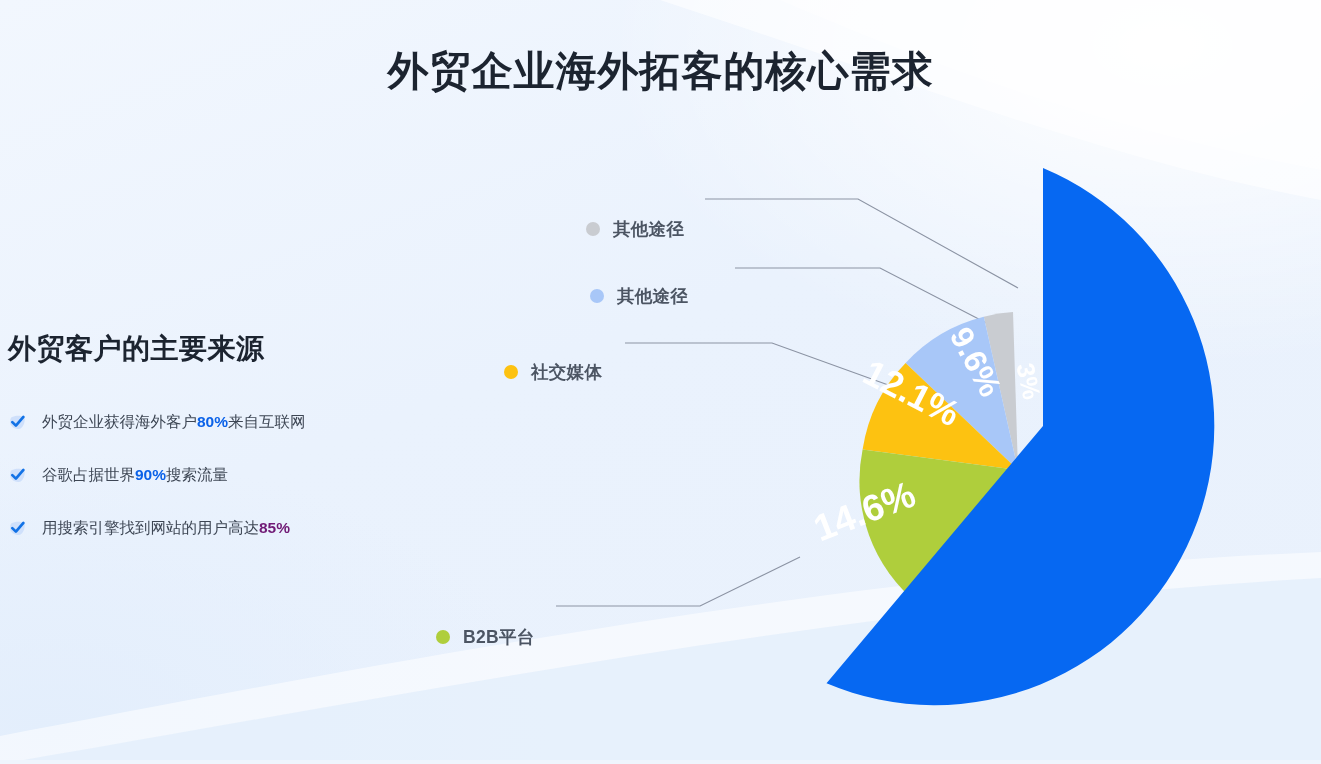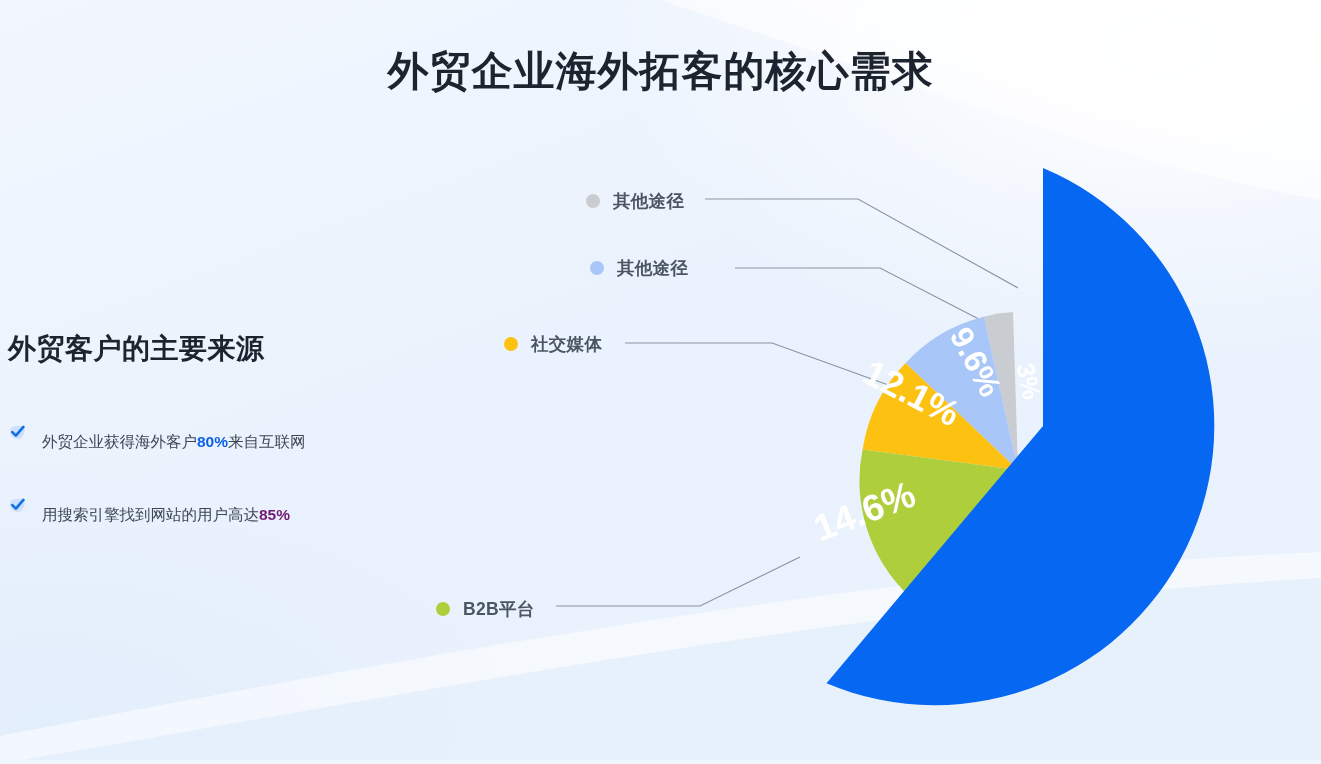--- a/index.html
+++ b/index.html
@@ -43,26 +43,25 @@
     margin-bottom:33px;
   }
   .check-icon{
     width:19px;height:19px;flex:0 0 19px;margin-right:15px;
     position:relative;
   }
   .check-icon svg{display:block;}
   .bullet-text{
     font-size:15.5px;color:#3d4654;line-height:1.3;
     white-space:nowrap;
-    margin-top:20px;
   }
   .bullet-text b{color:#0b62e8;font-weight:bold;}
 
   
-  .legend-item{position:absolute;display:flex;align-items:center;white-space:nowrap;}
+  .legend-item{position:absolute;display:flex;align-items:center;white-space:nowrap;margin-top:28px;}
   .legend-dot{width:14px;height:14px;border-radius:50%;flex:0 0 14px;margin-right:13px;}
   .legend-label{font-size:17.5px;font-weight:bold;color:#4c5563;letter-spacing:.3px;}
 
   #legend-other{left:586px;top:189px;}
   #legend-supplier{left:590px;top:256px;}
   #legend-social{left:504px;top:332px;}
   #legend-b2b{left:436px;top:597px;align-items:center;}
 
   
   #pie-svg{position:absolute;left:0;top:0;}
@@ -115,20 +114,29 @@
         </span>
         <span class="bullet-text"><span>外贸企业获得海外客户</span><b style="color: rgb(11, 98, 232);">80%</b><span>来自互联网</span></span>
       </li>
       <li class="bullet">
         <span class="check-icon">
           <svg width="19" height="19" viewBox="0 0 19 19">
             <path d="M3.2 4.6 C6.8 2.2 12.6 2.0 16.4 4.2 C17.4 7.6 16.0 13.0 12.6 15.4 C8.6 17.0 4.2 15.0 2.6 11.6 C1.8 9.4 2.0 6.4 3.2 4.6 Z" fill="#cfe0fb"></path>
             <path d="M4.3 9.1 L7.9 12.6 L15.4 3.9" fill="none" stroke="#1272e6" stroke-width="2.7" stroke-linecap="round" stroke-linejoin="round"></path>
           </svg>
         </span>
+        <span class="bullet-text"><span>谷歌占据世界</span><b style="color: rgb(11, 98, 232);">90%</b><span>搜索流量</span></span>
+      </li>
+      <li class="bullet">
+        <span class="check-icon">
+          <svg width="19" height="19" viewBox="0 0 19 19">
+            <path d="M3.2 4.6 C6.8 2.2 12.6 2.0 16.4 4.2 C17.4 7.6 16.0 13.0 12.6 15.4 C8.6 17.0 4.2 15.0 2.6 11.6 C1.8 9.4 2.0 6.4 3.2 4.6 Z" fill="#cfe0fb"></path>
+            <path d="M4.3 9.1 L7.9 12.6 L15.4 3.9" fill="none" stroke="#1272e6" stroke-width="2.7" stroke-linecap="round" stroke-linejoin="round"></path>
+          </svg>
+        </span>
         <span class="bullet-text"><span>用搜索引擎找到网站的用户高达</span><b style="color: #701a75;">85%</b><span></span></span>
       </li>
     </ul>
   </div>
 
   <svg id="pie-svg" width="1321" height="764" viewBox="0 0 1321 764">
 
     <path class="leader" d="M705,199 L858,199 L1018,288"></path>
     <path class="leader" d="M735,268 L880,268 L1000,330"></path>
     <path class="leader" d="M625,343 L772,343 L916,395"></path>

